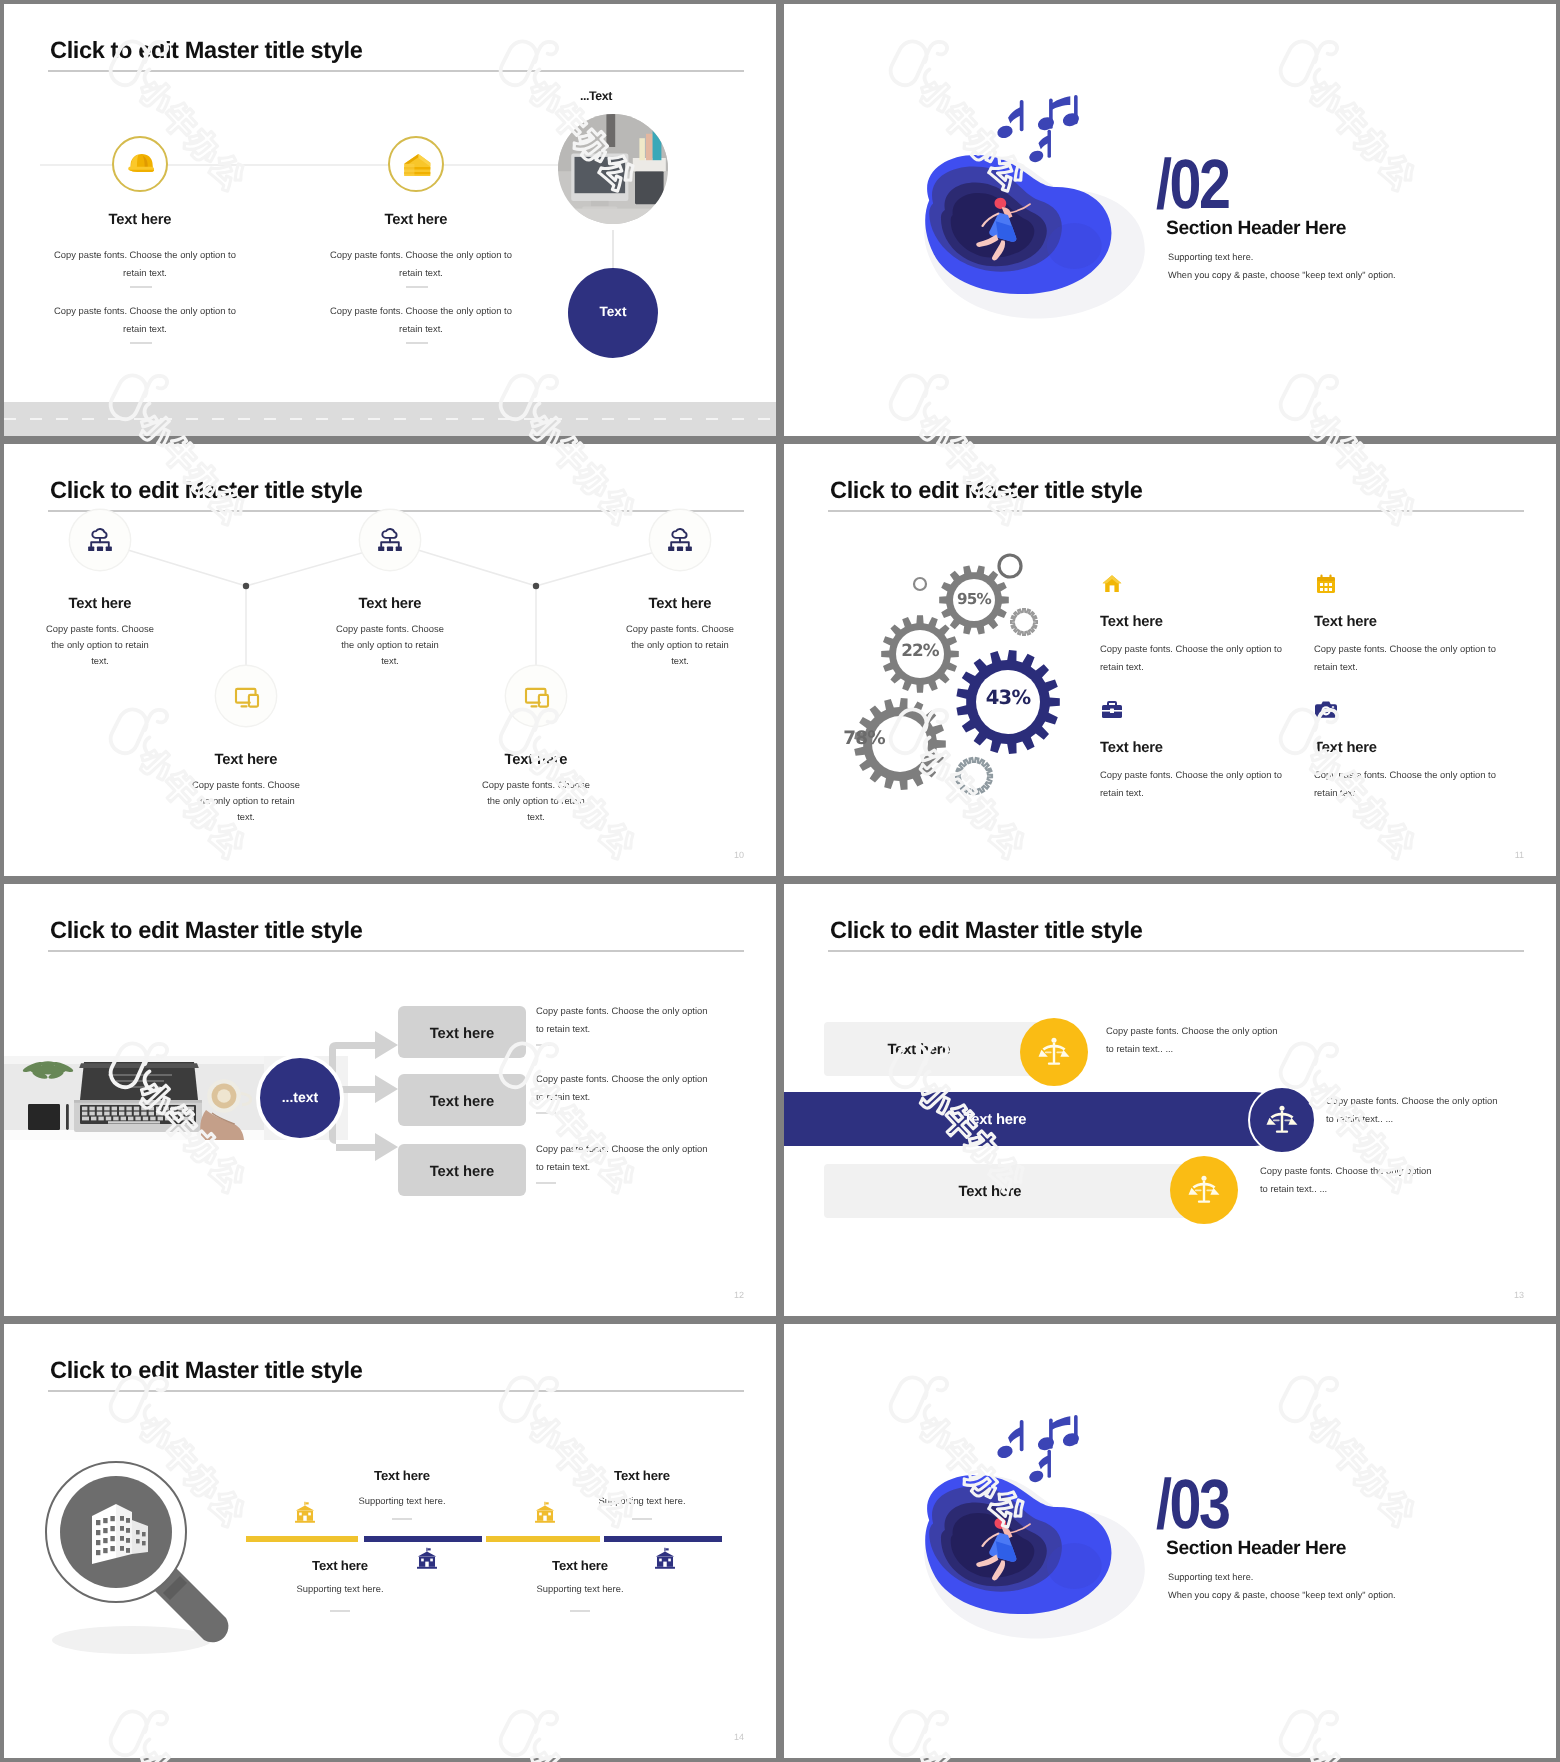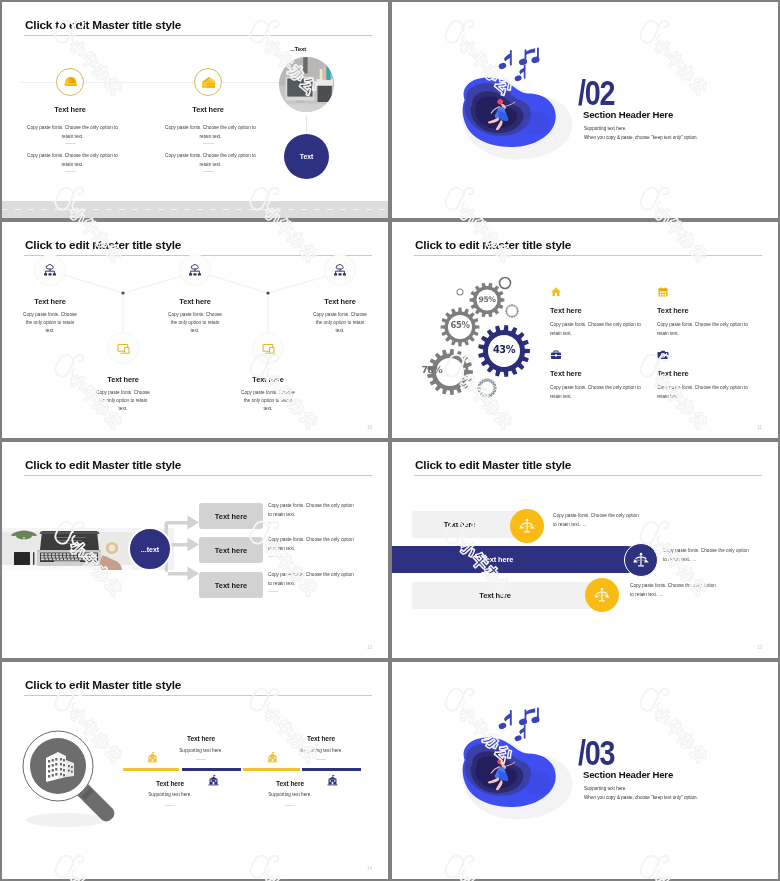--- a/index.html
+++ b/index.html
@@ -348,21 +348,21 @@
         <path d="M76.4 148.0 L80.9 148.3 L80.9 151.7 L76.4 152.0 L75.9 154.7 L80.0 156.7 L78.8 159.9 L74.4 158.6 L73.0 160.9 L76.1 164.2 L73.8 166.7 L70.2 163.9 L68.0 165.5 L69.7 169.8 L66.7 171.3 L64.4 167.4 L61.7 168.1 L61.8 172.7 L58.4 173.0 L57.7 168.5 L54.9 168.2 L53.4 172.5 L50.1 171.6 L51.0 167.1 L48.6 165.9 L45.5 169.3 L42.8 167.3 L45.3 163.4 L43.4 161.4 L39.4 163.5 L37.6 160.6 L41.3 157.9 L40.3 155.4 L35.8 155.9 L35.1 152.5 L39.6 151.4 L39.6 148.6 L35.1 147.5 L35.8 144.1 L40.3 144.6 L41.3 142.1 L37.6 139.4 L39.4 136.5 L43.4 138.6 L45.3 136.6 L42.8 132.7 L45.5 130.7 L48.6 134.1 L51.0 132.9 L50.1 128.4 L53.4 127.5 L54.9 131.8 L57.7 131.5 L58.4 127.0 L61.8 127.3 L61.7 131.9 L64.4 132.6 L66.7 128.7 L69.7 130.2 L68.0 134.5 L70.2 136.1 L73.8 133.3 L76.1 135.8 L73.0 139.1 L74.4 141.4 L78.8 140.1 L80.0 143.3 L75.9 145.3Z" fill="#7e7e7e"></path>
         <circle cx="58.0" cy="150.0" r="14.0" fill="#fff"></circle>
         <path d="M132.9 126.7 L137.9 127.1 L137.9 130.9 L132.9 131.3 L132.3 134.4 L136.9 136.6 L135.5 140.2 L130.6 138.7 L129.0 141.3 L132.5 145.0 L129.9 147.9 L125.9 144.8 L123.4 146.6 L125.3 151.4 L121.8 153.1 L119.2 148.7 L116.2 149.6 L116.3 154.6 L112.5 155.0 L111.6 150.0 L108.5 149.7 L106.8 154.5 L103.1 153.4 L104.1 148.4 L101.3 147.1 L97.9 150.8 L94.8 148.5 L97.6 144.3 L95.5 142.0 L91.0 144.3 L88.9 141.0 L93.0 138.0 L91.9 135.1 L86.9 135.7 L86.2 131.9 L91.1 130.6 L91.1 127.4 L86.2 126.1 L86.9 122.3 L91.9 122.9 L93.0 120.0 L88.9 117.0 L91.0 113.7 L95.5 116.0 L97.6 113.7 L94.8 109.5 L97.9 107.2 L101.3 110.9 L104.1 109.6 L103.1 104.6 L106.8 103.5 L108.5 108.3 L111.6 108.0 L112.5 103.0 L116.3 103.4 L116.2 108.4 L119.2 109.3 L121.8 104.9 L125.3 106.6 L123.4 111.4 L125.9 113.2 L129.9 110.1 L132.5 113.0 L129.0 116.7 L130.6 119.3 L135.5 117.8 L136.9 121.4 L132.3 123.6Z" fill="#2b2d7a"></path>
         <circle cx="112.0" cy="129.0" r="16.0" fill="#fff"></circle>
         <circle cx="68" cy="70" r="3" fill="none" stroke="#8a8a8a" stroke-width="1.1"></circle>
         <circle cx="113" cy="61" r="5.5" fill="none" stroke="#6f6f6f" stroke-width="1.6"></circle>
         <path d="M125.0 88.4 L126.5 88.5 L126.5 89.5 L125.0 89.6 L124.8 90.4 L126.2 91.0 L125.8 92.0 L124.4 91.4 L123.9 92.1 L124.9 93.2 L124.2 93.9 L123.1 92.9 L122.4 93.4 L123.0 94.8 L122.0 95.2 L121.4 93.8 L120.6 94.0 L120.5 95.5 L119.5 95.5 L119.4 94.0 L118.6 93.8 L118.0 95.2 L117.0 94.8 L117.6 93.4 L116.9 92.9 L115.8 93.9 L115.1 93.2 L116.1 92.1 L115.6 91.4 L114.2 92.0 L113.8 91.0 L115.2 90.4 L115.0 89.6 L113.5 89.5 L113.5 88.5 L115.0 88.4 L115.2 87.6 L113.8 87.0 L114.2 86.0 L115.6 86.6 L116.1 85.9 L115.1 84.8 L115.8 84.1 L116.9 85.1 L117.6 84.6 L117.0 83.2 L118.0 82.8 L118.6 84.2 L119.4 84.0 L119.5 82.5 L120.5 82.5 L120.6 84.0 L121.4 84.2 L122.0 82.8 L123.0 83.2 L122.4 84.6 L123.1 85.1 L124.2 84.1 L124.9 84.8 L123.9 85.9 L124.4 86.6 L125.8 86.0 L126.2 87.0 L124.8 87.6Z" fill="none" stroke="#9a9a9a" stroke-width="1"></path>
         <path d="M102.0 165.3 L104.0 165.4 L104.0 166.6 L102.0 166.7 L101.8 167.7 L103.7 168.5 L103.2 169.7 L101.3 169.1 L100.8 169.9 L102.3 171.3 L101.5 172.3 L99.9 171.0 L99.1 171.7 L100.0 173.5 L98.9 174.1 L97.8 172.4 L96.9 172.7 L97.2 174.7 L95.9 175.0 L95.5 173.0 L94.5 173.0 L94.1 175.0 L92.8 174.7 L93.1 172.7 L92.2 172.4 L91.1 174.1 L90.0 173.5 L90.9 171.7 L90.1 171.0 L88.5 172.3 L87.7 171.3 L89.2 169.9 L88.7 169.1 L86.8 169.7 L86.3 168.5 L88.2 167.7 L88.0 166.7 L86.0 166.6 L86.0 165.4 L88.0 165.3 L88.2 164.3 L86.3 163.5 L86.8 162.3 L88.7 162.9 L89.2 162.1 L87.7 160.7 L88.5 159.7 L90.1 161.0 L90.9 160.3 L90.0 158.5 L91.1 157.9 L92.2 159.6 L93.1 159.3 L92.8 157.3 L94.1 157.0 L94.5 159.0 L95.5 159.0 L95.9 157.0 L97.2 157.3 L96.9 159.3 L97.8 159.6 L98.9 157.9 L100.0 158.5 L99.1 160.3 L99.9 161.0 L101.5 159.7 L102.3 160.7 L100.8 162.1 L101.3 162.9 L103.2 162.3 L103.7 163.5 L101.8 164.3Z" fill="none" stroke="#8f9aa0" stroke-width="1.1"></path>
     </svg>
     <div class="s4-lab s4-l1">95%</div>
-    <div class="s4-lab s4-l2">65%</div>
+    <div class="s4-lab s4-l2">22%</div>
     <div class="s4-lab s4-l3">78%</div>
     <div class="s4-lab s4-l4">43%</div>
     <div class="s4-item s4-i1">
       <svg viewBox="0 0 24 24" width="12" height="12" class="s4-icon">
           <path fill="#f2b705" d="M12 3.2 2.6 11.3h2.6V20h13.6v-8.7h2.6L12 3.2z"></path>
           <path fill="#f7cd3e" d="M12 3.2 2.6 11.3h4.2L12 6.9l5.2 4.4h4.2L12 3.2z"></path>
           <rect x="9.6" y="13.4" width="4.8" height="6.6" fill="#fff"></rect>
         </svg>
       <div class="s4-h">Text here</div>
       <div class="s4-p">Copy paste fonts. Choose the only option to retain text.</div>

